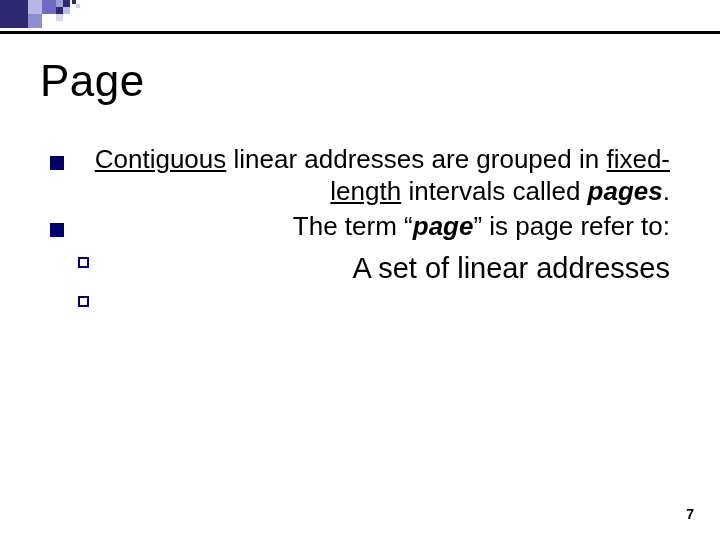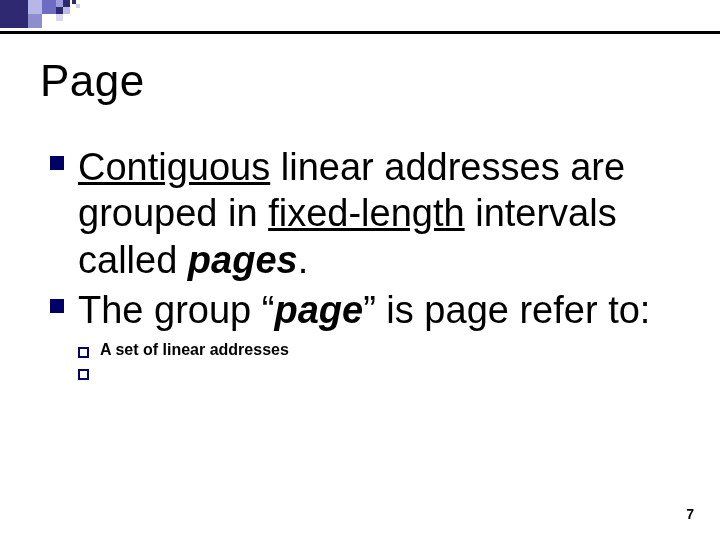--- a/index.html
+++ b/index.html
@@ -1,17 +1,17 @@
 <!DOCTYPE html>
 <html><head>
 <meta charset="utf-8">
 <style>
   * { margin: 0; padding: 0; box-sizing: border-box; }
   html, body { width: 720px; height: 540px; background: #fff; font-family: Arial, Helvetica, sans-serif; }
-  .slide { position: relative; width: 720px; height: 540px; overflow: hidden; }
+  .slide { position: relative; width: 720px; height: 540px; overflow: hidden; text-align: right; }
 
   
   .decor { position: absolute; top: 0; left: 0; width: 200px; height: 40px; }
   .sq { position: absolute; }
   .big   { width: 28px; height: 28px; background: #2e2970; top: 0;  left: 0; }
   .med1  { width: 14px; height: 14px; background: #b7b7e7; top: 0;  left: 28px; }
   .med2  { width: 14px; height: 14px; background: #8e8ecf; top: 14px; left: 28px; }
   .med3  { width: 14px; height: 14px; background: #6d6cc2; top: 0;  left: 42px; }
   .s1    { width: 7px;  height: 7px;  background: #9e9edb; top: 0;  left: 56px; }
   .s2    { width: 7px;  height: 7px;  background: #2e2970; top: 7px; left: 56px; }
@@ -20,25 +20,25 @@
   .s5    { width: 7px;  height: 7px;  background: #d7d7f3; top: 14px;left: 56px; }
   .d1    { width: 4px;  height: 4px;  background: #2e2970; top: 0;  left: 72px; }
   .d2    { width: 4px;  height: 4px;  background: #d0d0ee; top: 4px; left: 76px; }
 
   .rule { position: absolute; top: 31px; left: 0; width: 720px; height: 3px; background: #000; }
 
   .title { position: absolute; top: 56px; left: 40px; font-size: 44px; color: #000; font-weight: 400; letter-spacing: 0.5px; }
 
   .body { position: absolute; top: 144px; left: 50px; right: 50px; color: #000; }
 
-  .lvl1 { position: relative; padding-left: 28px; font-size: 38px; line-height: 1.22; margin-bottom: 4px; }
+  .lvl1 { position: relative; padding-left: 28px; font-size: 26px; line-height: 1.22; margin-bottom: 4px; }
   .lvl1 .bullet { position: absolute; left: 0; top: 12px; width: 14px; height: 14px; background: #000066; }
 
   .lvl2-wrap { margin-top: 6px; }
-  .lvl2 { position: relative; padding-left: 50px; font-size: 16px; line-height: 1.35; font-weight: bold; }
+  .lvl2 { position: relative; padding-left: 50px; font-size: 29px; line-height: 1.35; }
   .lvl2 .bullet { position: absolute; left: 28px; top: 8px; width: 11px; height: 11px; border: 2px solid #000066; background: #fff; }
 
   .u { text-decoration: underline; }
   .it { font-style: italic; }
   .b { font-weight: bold; }
 
   .pagenum { position: absolute; bottom: 18px; right: 26px; font-size: 14px; font-weight: bold; }
 </style>
 </head>
 <body>
@@ -65,21 +65,21 @@
 
   <div class="body">
 
     <div class="lvl1">
       <span class="bullet"></span>
       <span class="u">Contiguous</span><span> linear addresses are grouped in </span><span class="u">fixed-length</span><span> intervals called </span><span class="b it">pages</span><span>.</span>
     </div>
 
     <div class="lvl1">
       <span class="bullet"></span>
-      <span>The group </span><span>“</span><span class="b it">page</span><span>”</span><span> is page refer to:</span>
+      <span>The term </span><span>“</span><span class="b it">page</span><span>”</span><span> is page refer to:</span>
     </div>
 
     <div class="lvl2-wrap">
       <div class="lvl2">
         <span class="bullet"></span>
         <span>A set of linear addresses</span>
       </div>
       <div class="lvl2">
         <span class="bullet"></span>
       </div>

